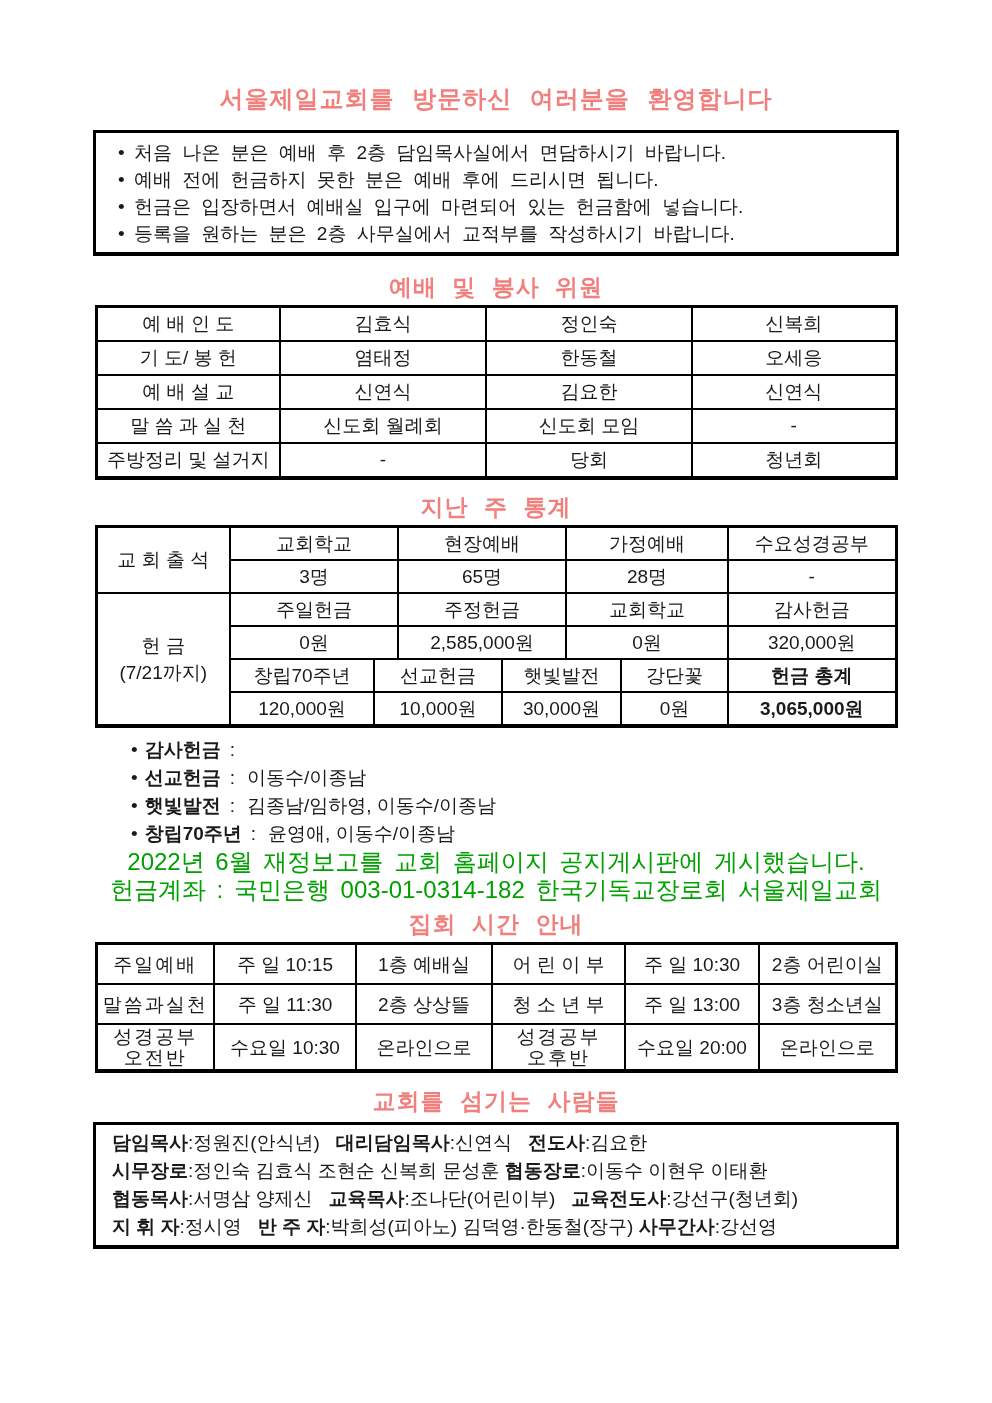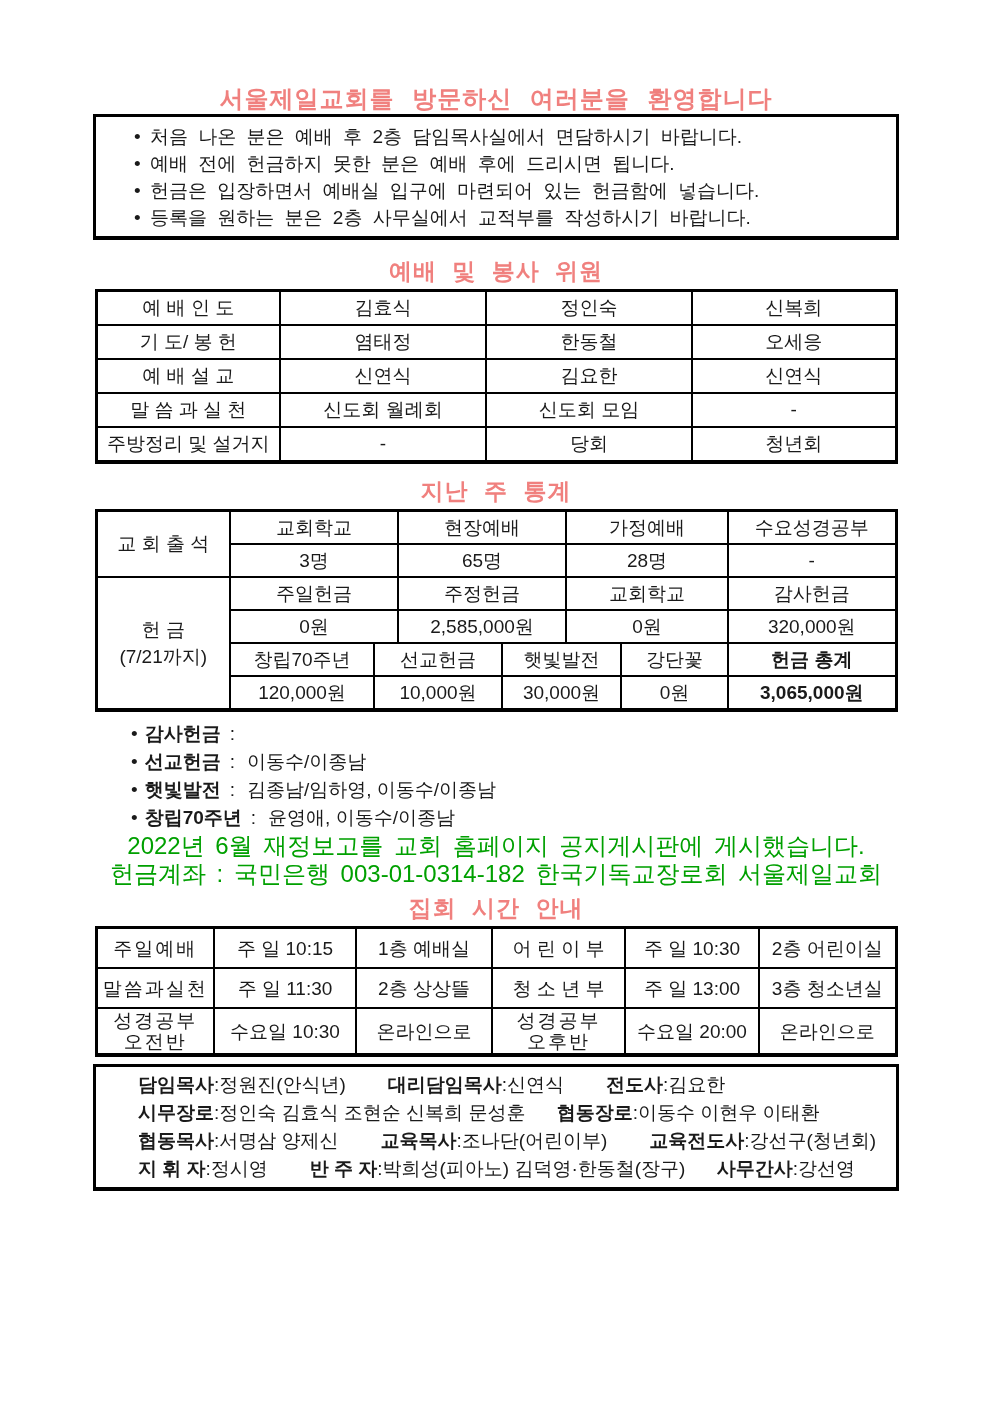--- a/index.html
+++ b/index.html
@@ -19,23 +19,23 @@
     margin: 0; text-align: center;
     font-size: 23px; font-weight: bold; color: #f0807e;
     word-spacing: 8px; letter-spacing: 1px; line-height: 28px;
   }
   .mt-committee { margin-top: 17px; }
   .mt-stats { margin-top: 13px; }
   .mt-schedule { margin-top: 6px; }
   .mt-servants { margin-top: 14px; }
 
   .wbox {
-    box-sizing: border-box; width: 806px; margin: 0 auto 0;
+    box-sizing: border-box; width: 806px; margin: 16px auto 0;
     border: 3px solid #000; border-bottom-width: 4px;
-    padding: 6px 18px 5px 38px;
+    padding: 6px 18px 5px 22px;
   }
   .wline { font-size: 19px; line-height: 27px; word-spacing: 5px; white-space: nowrap; }
   .wline .bu { display: inline-block; width: 16px; }
 
   table.tbl {
     border-collapse: collapse; margin: 4px auto 0; table-layout: fixed;
     border: 3px solid #000; border-bottom: 4px solid #000;
   }
   .tbl td, .tbl th {
     border: 2px solid #000; text-align: center; vertical-align: middle;
@@ -63,21 +63,21 @@
     text-align: center; font-size: 24px; font-weight: normal;
     color: #00a000; line-height: 28px; word-spacing: 4px;
   }
 
   .servants {
     box-sizing: border-box; width: 806px; margin: 7px auto 0;
     border: 3px solid #000; border-bottom-width: 4px;
     padding: 4px 14px 4px 16px;
   }
   .sline { font-size: 19px; line-height: 28px; white-space: pre-wrap; }
-  .seg-b { font-weight: bold; margin-left: 26px; }
+  .seg-b { font-weight: bold; }
 </style>
 </head>
 <body>
 
 <div class="page">
 
   <h1 class="title1">서울제일교회를 방문하신 여러분을 환영합니다</h1>
 
   <div class="wbox">
     <div class="wline"><span class="bu">•</span><span>처음 나온 분은 예배 후 2층 담임목사실에서 면담하시기 바랍니다.</span></div>
@@ -250,20 +250,21 @@
       <td>수요일 10:30</td>
       <td>온라인으로</td>
       <td class="lab">성경공부
 오후반</td>
       <td>수요일 20:00</td>
       <td>온라인으로</td>
     </tr>
   </tbody>
     </table>
 
+  <h2 class="sect mt-servants">교회를 섬기는 사람들</h2>
 
   <div class="servants">
     <div class="sline"><span class="seg-b">담임목사</span><span>:정원진(안식년)   </span><span class="seg-b">대리담임목사</span><span>:신연식   </span><span class="seg-b">전도사</span><span>:김요한</span></div>
     <div class="sline"><span class="seg-b">시무장로</span><span>:정인숙 김효식 조현순 신복희 문성훈 </span><span class="seg-b">협동장로</span><span>:이동수 이현우 이태환</span></div>
     <div class="sline"><span class="seg-b">협동목사</span><span>:서명삼 양제신   </span><span class="seg-b">교육목사</span><span>:조나단(어린이부)   </span><span class="seg-b">교육전도사</span><span>:강선구(청년회)</span></div>
     <div class="sline"><span class="seg-b">지 휘 자</span><span>:정시영   </span><span class="seg-b">반 주 자</span><span>:박희성(피아노) 김덕영·한동철(장구) </span><span class="seg-b">사무간사</span><span>:강선영</span></div>
   </div>
 
 </div>
 

